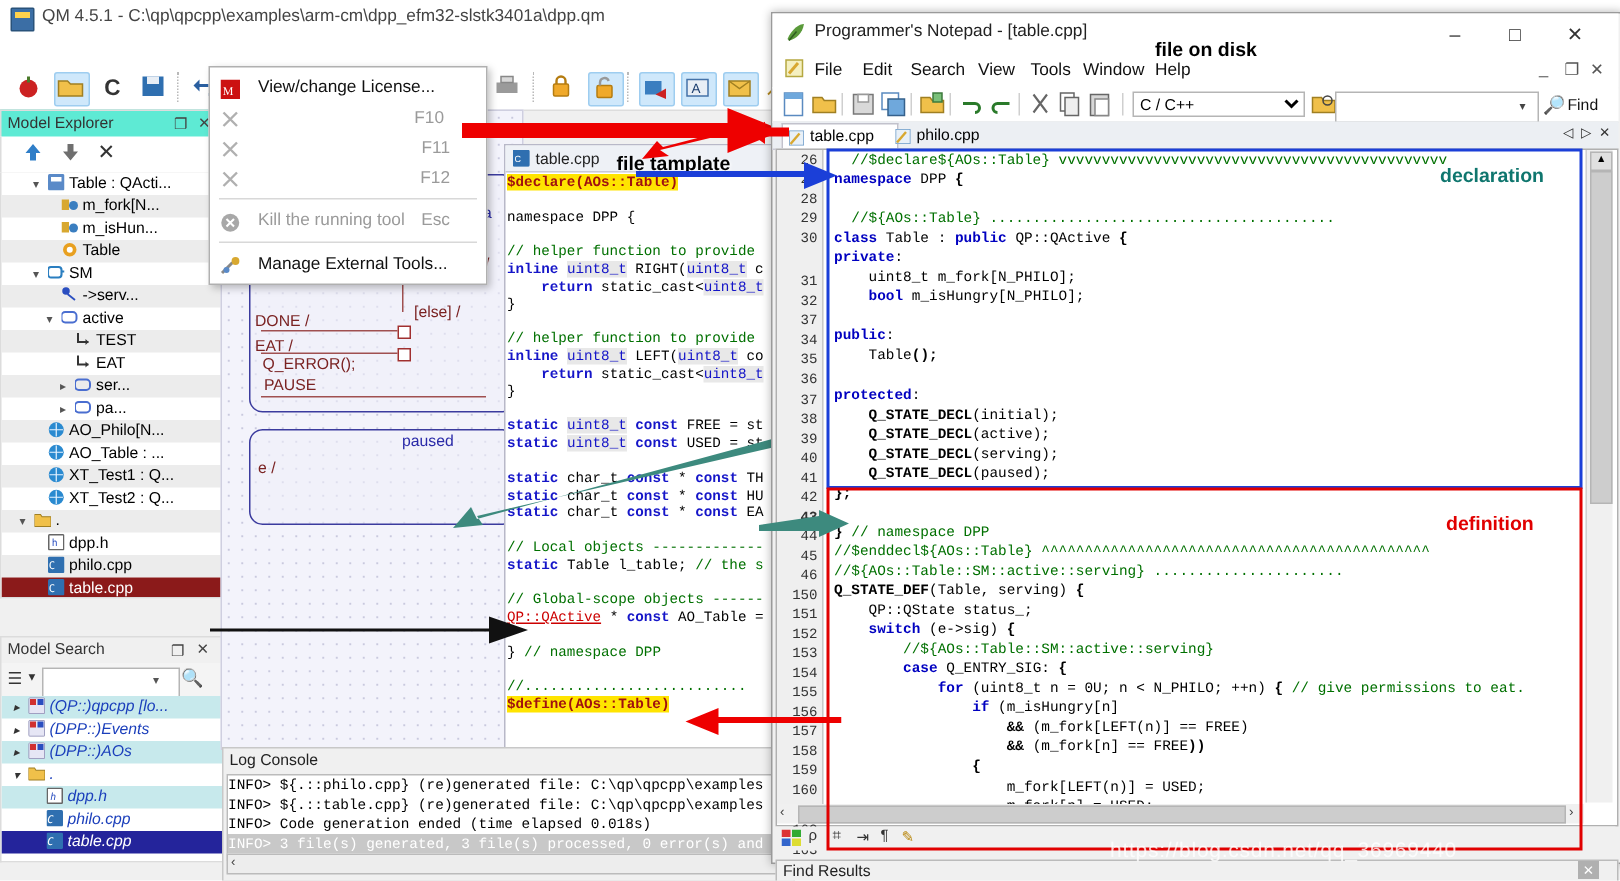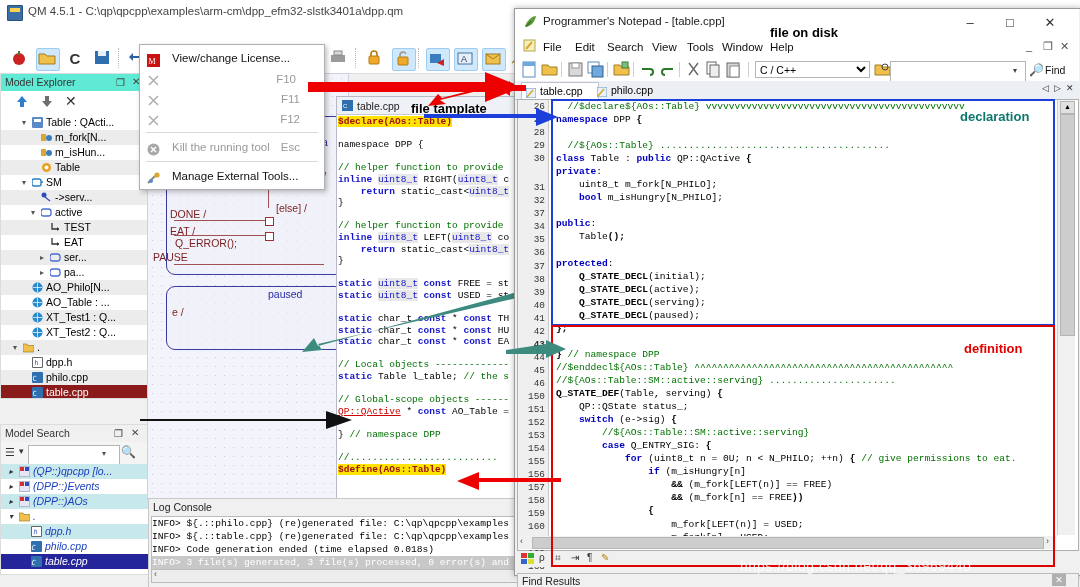--- a/index.html
+++ b/index.html
@@ -376,21 +376,21 @@
     <div class="dline" style="left:120px;top:100px;width:1px;height:34px;"></div>
 
     <div class="dlabel" style="left:22px;top:134px;">DONE /</div>
     <div class="dline" style="left:26px;top:146px;width:92px;"></div>
     <div class="dbox" style="left:117px;top:143px;"></div>
 
     <div class="dlabel" style="left:22px;top:151px;">EAT /</div>
     <div class="dlabel" style="left:27px;top:163px;">Q_ERROR();</div>
     <div class="dline" style="left:26px;top:161px;width:92px;"></div>
     <div class="dbox" style="left:117px;top:158px;"></div>
-    <div class="dlabel" style="left:5px;top:177px;text-align:right;">PAUSE</div>
+    <div class="dlabel" style="left:28px;top:177px;text-align:right;">PAUSE</div>
     <div class="dline" style="left:26px;top:190px;width:150px;"></div>
 
     <div class="dlabel" style="left:24px;top:232px;">e /</div>
   </div>
 
   <div class="abs" id="tpl-pane"></div>
   <div class="abs" id="tpl-tabbar"></div>
   <div class="abs" id="tpl-tabicon">
     <svg width="11" height="11" viewBox="0 0 11 11">
         <rect width="11" height="11" fill="#2f6fb0"></rect>

